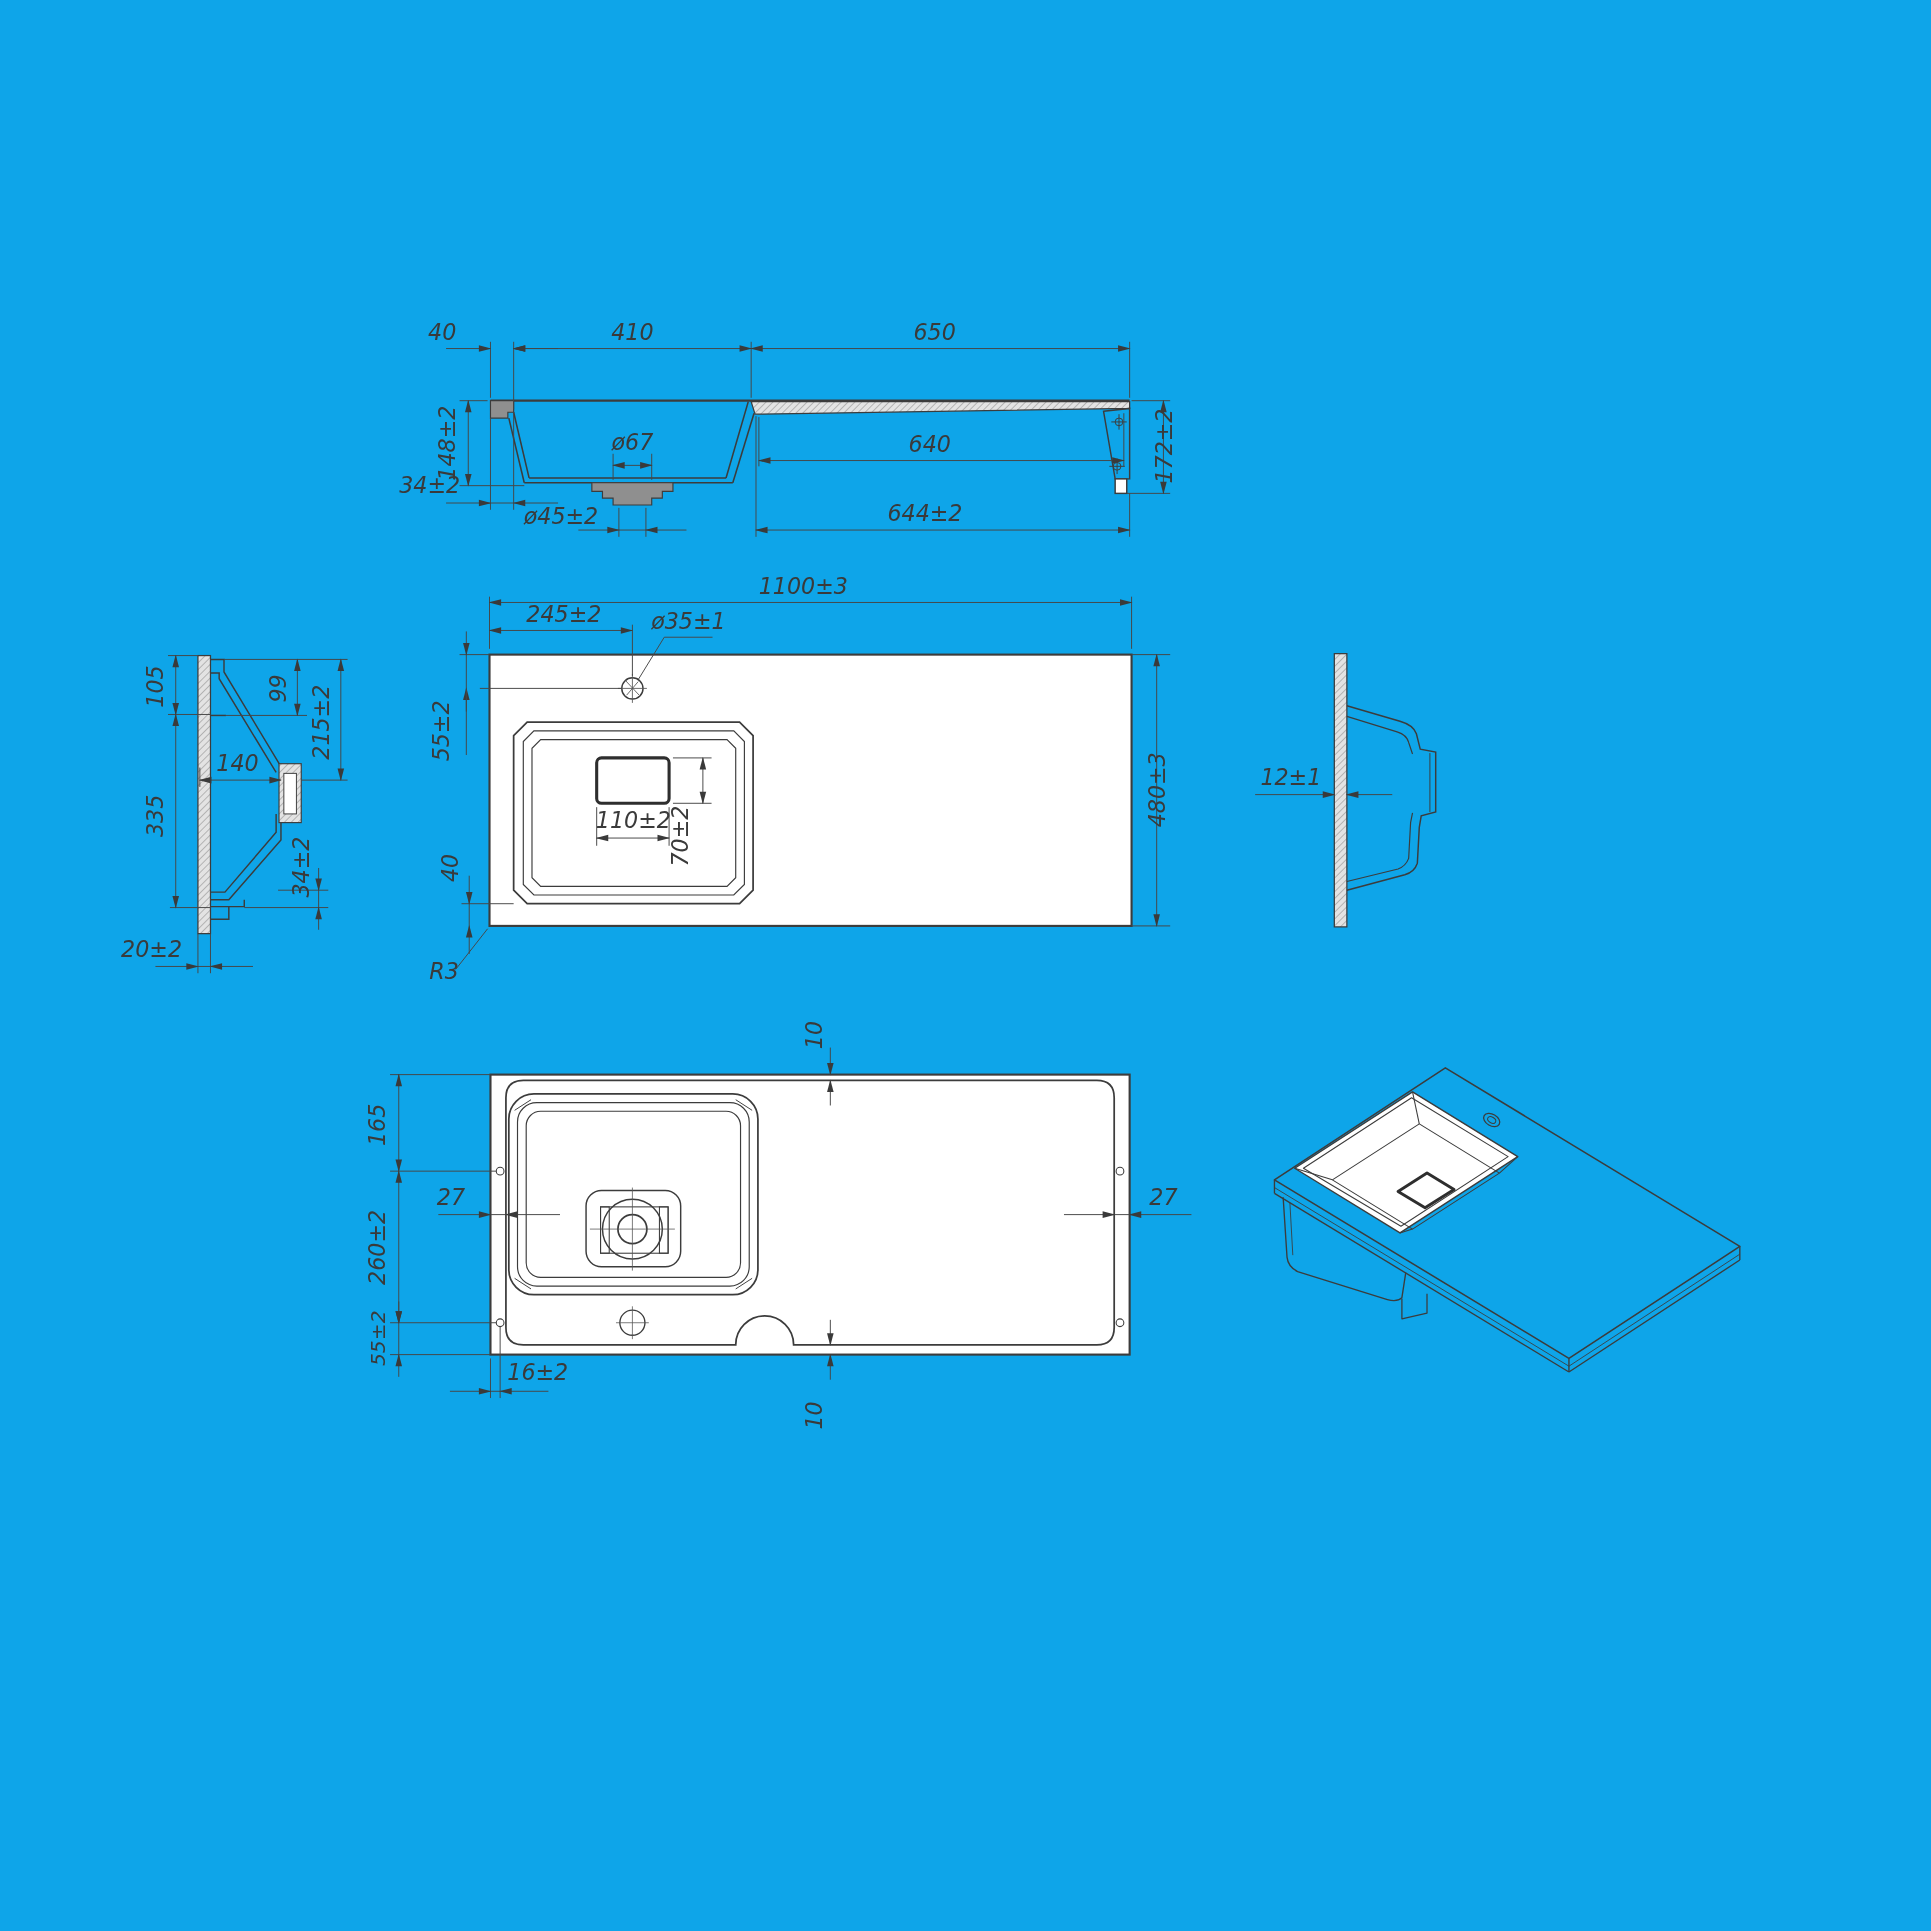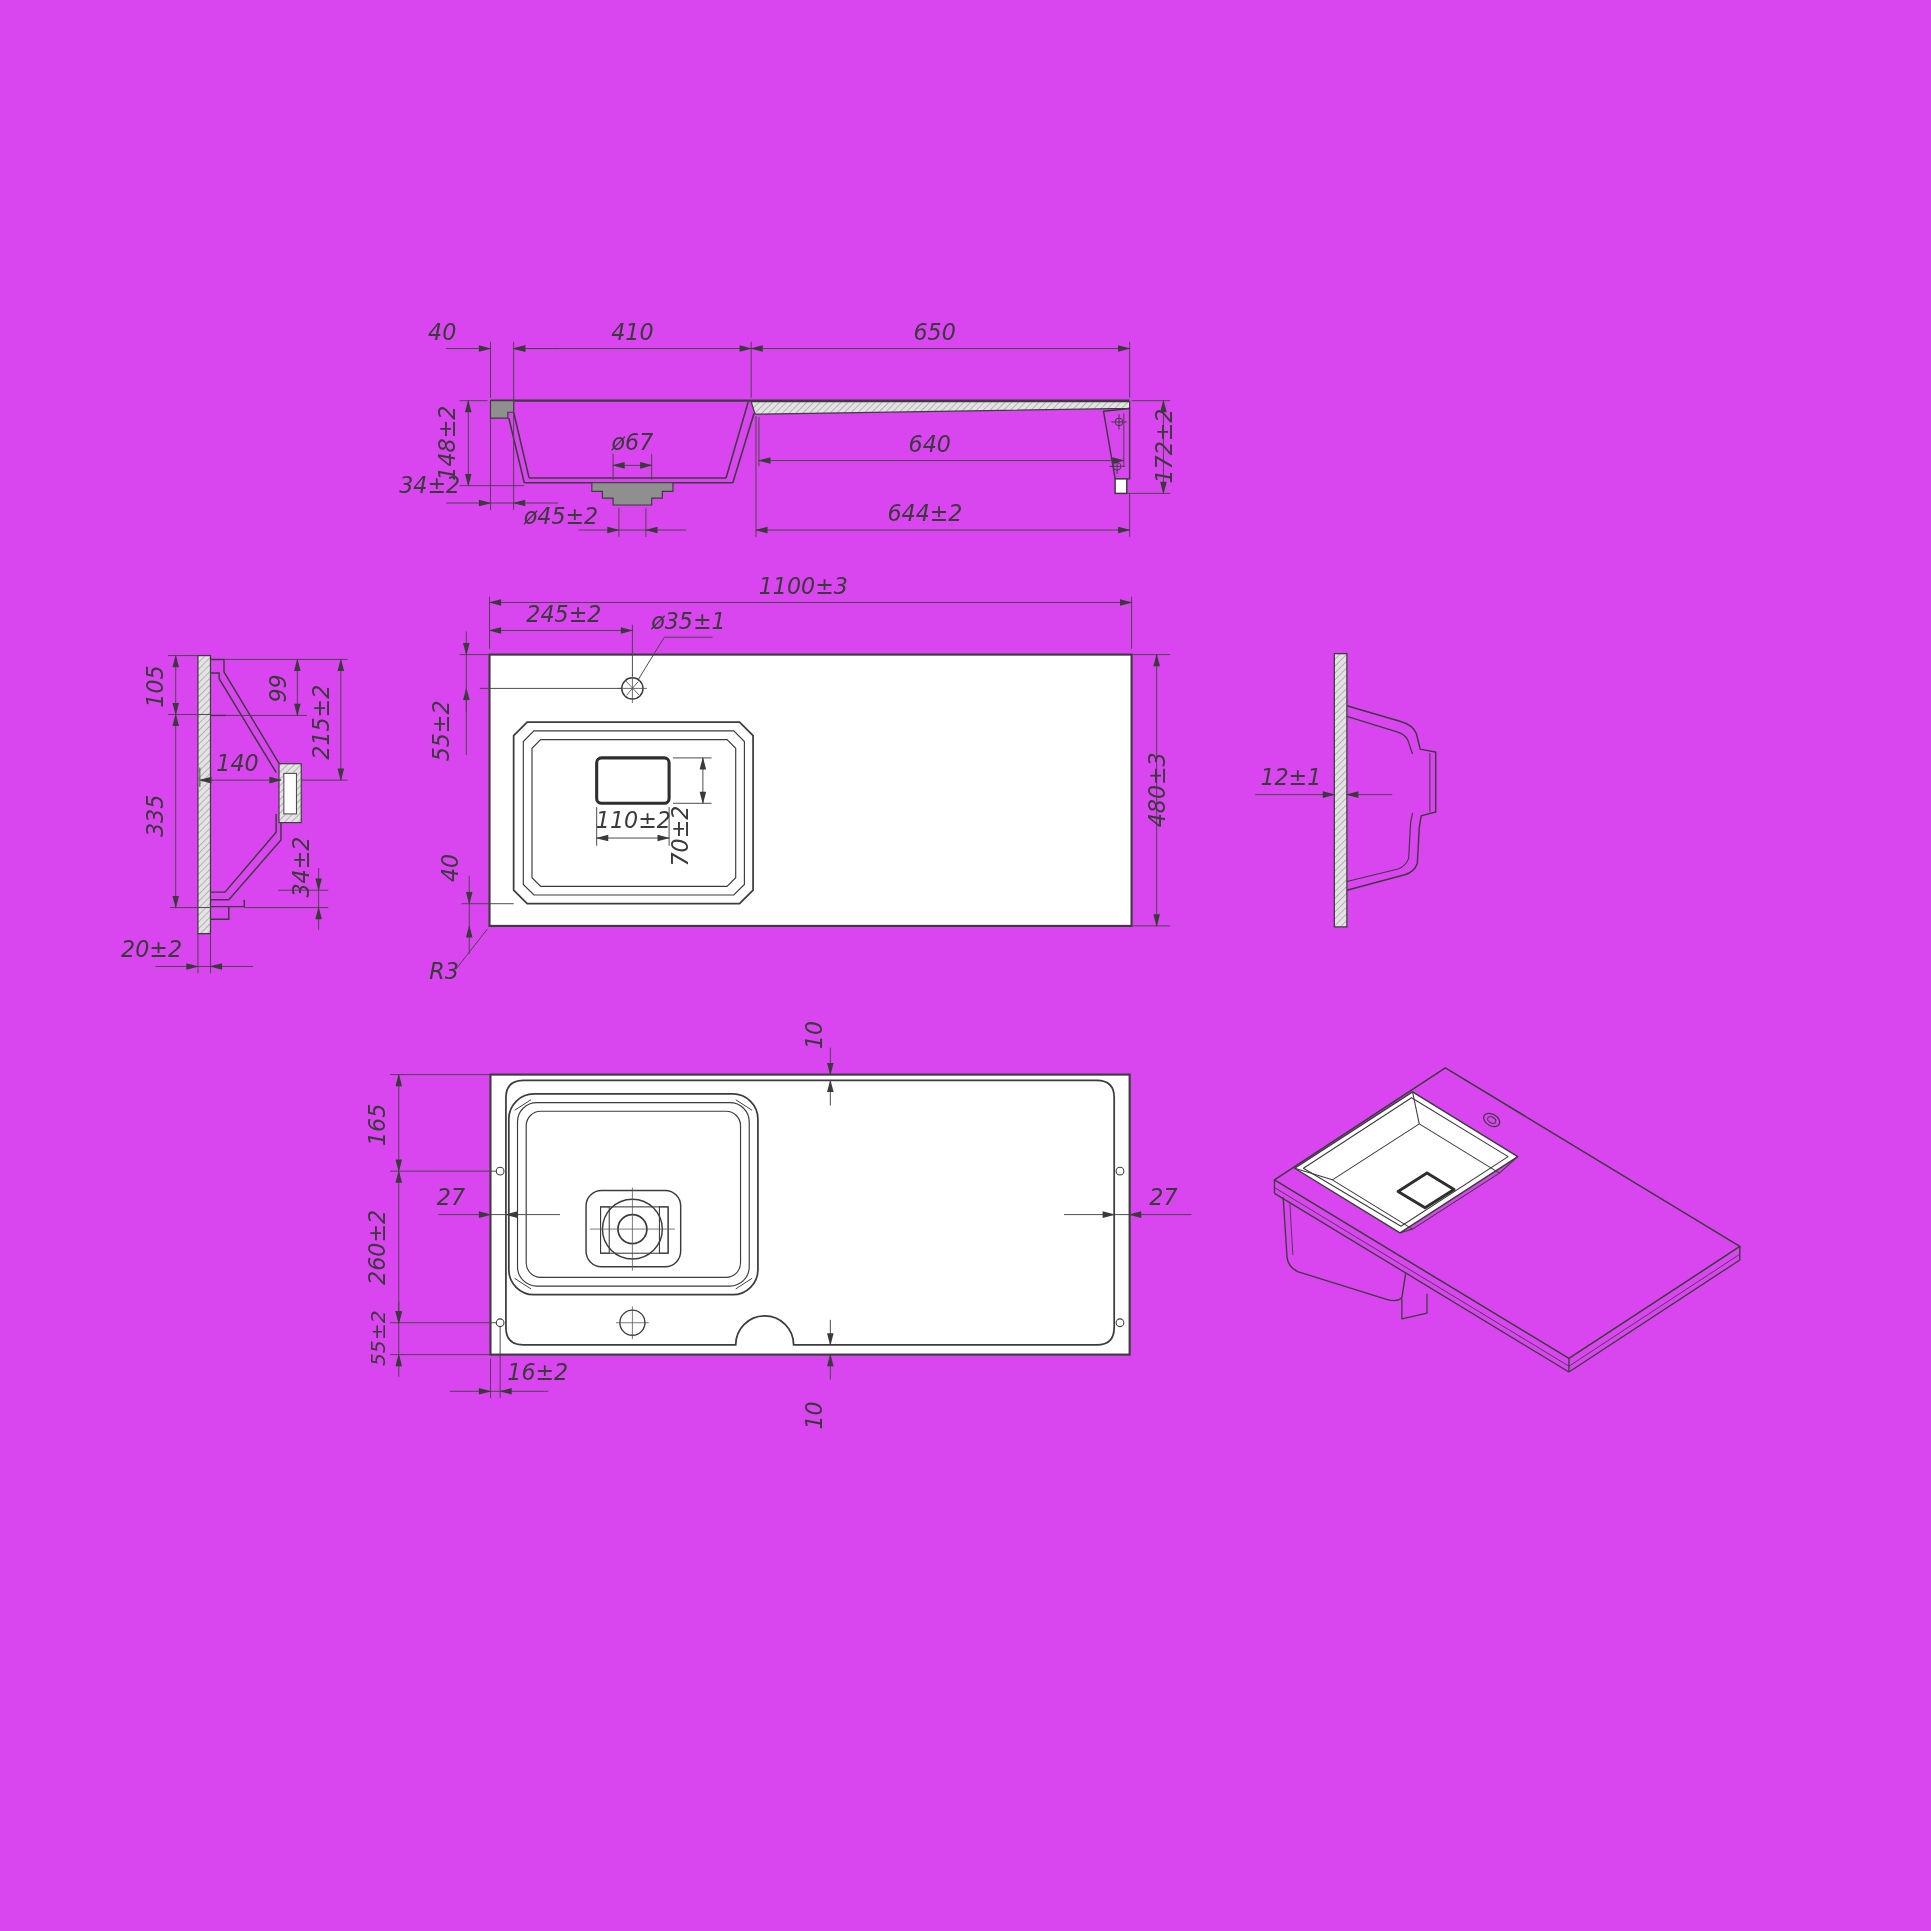--- a/index.html
+++ b/index.html
@@ -1,16 +1,16 @@
 <!DOCTYPE html>
 <html><head>
 <meta charset="utf-8">
 <style>
   html,body{margin:0;padding:0;background:#ffffff;}
-  .sheet{position:relative;width:1931px;height:1931px;background:#d946ef;overflow:hidden;}
+  .sheet{position:relative;width:1931px;height:1931px;background:#0ea5e9;overflow:hidden;}
   svg{display:block;}
   .dim{font-family:"DejaVu Sans",sans-serif;font-style:italic;font-size:23px;fill:#3a3a3a;text-anchor:middle;}
   .dim.small{font-size:21px;}
   .ln{stroke:#3c3c3c;fill:none;}
   .dl{stroke:#474747;stroke-width:1;fill:none;}
   .solid{fill:#8f8f8f;stroke:#3c3c3c;stroke-width:1.2;}
 </style>
 </head>
 <body>
 

